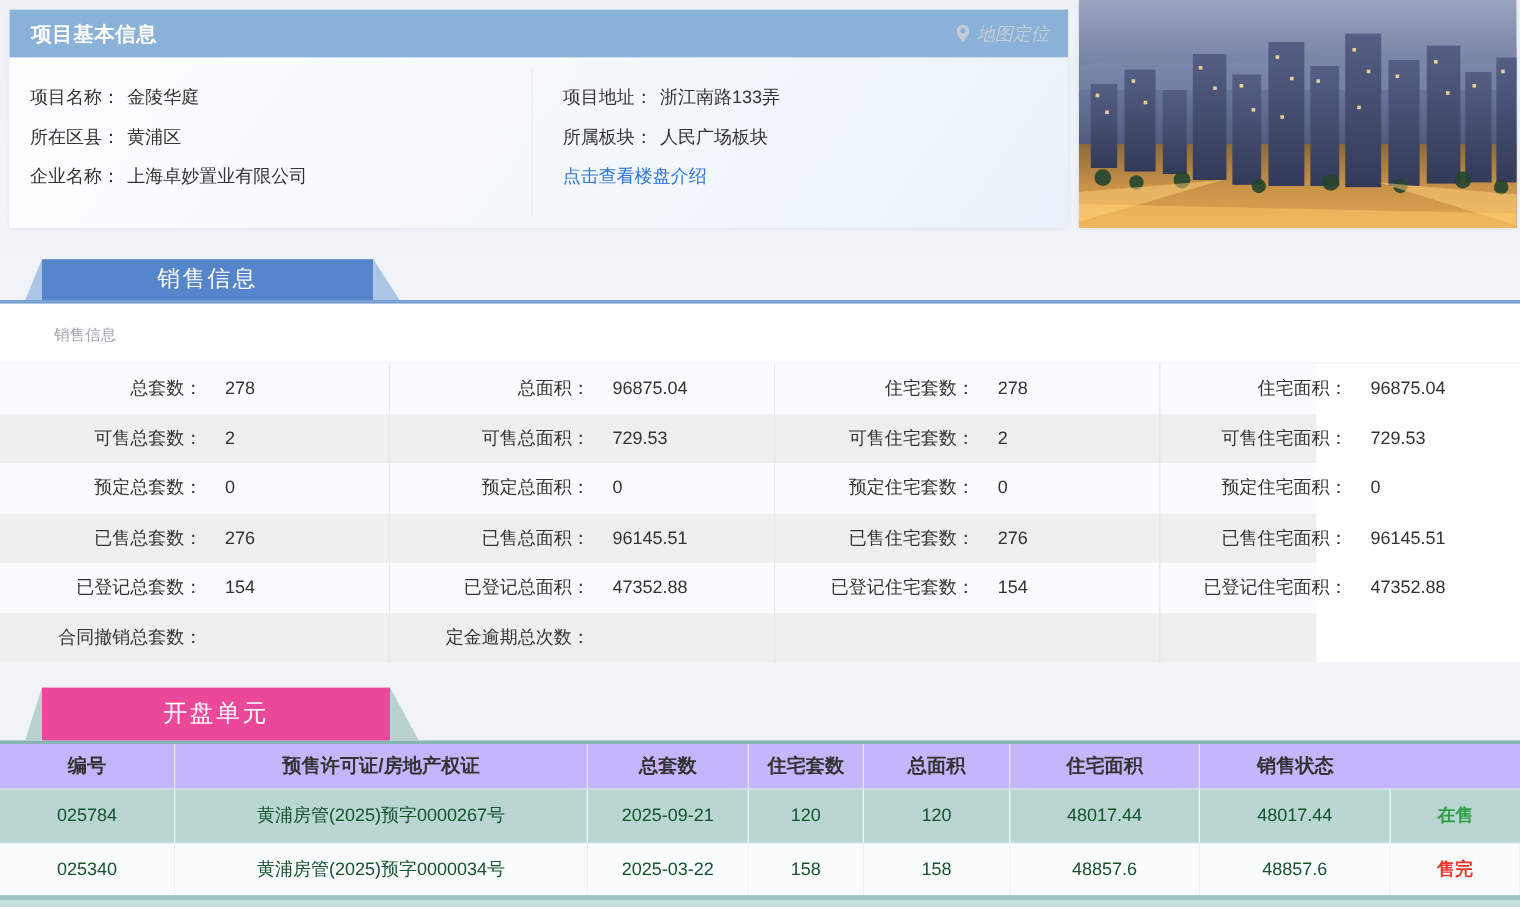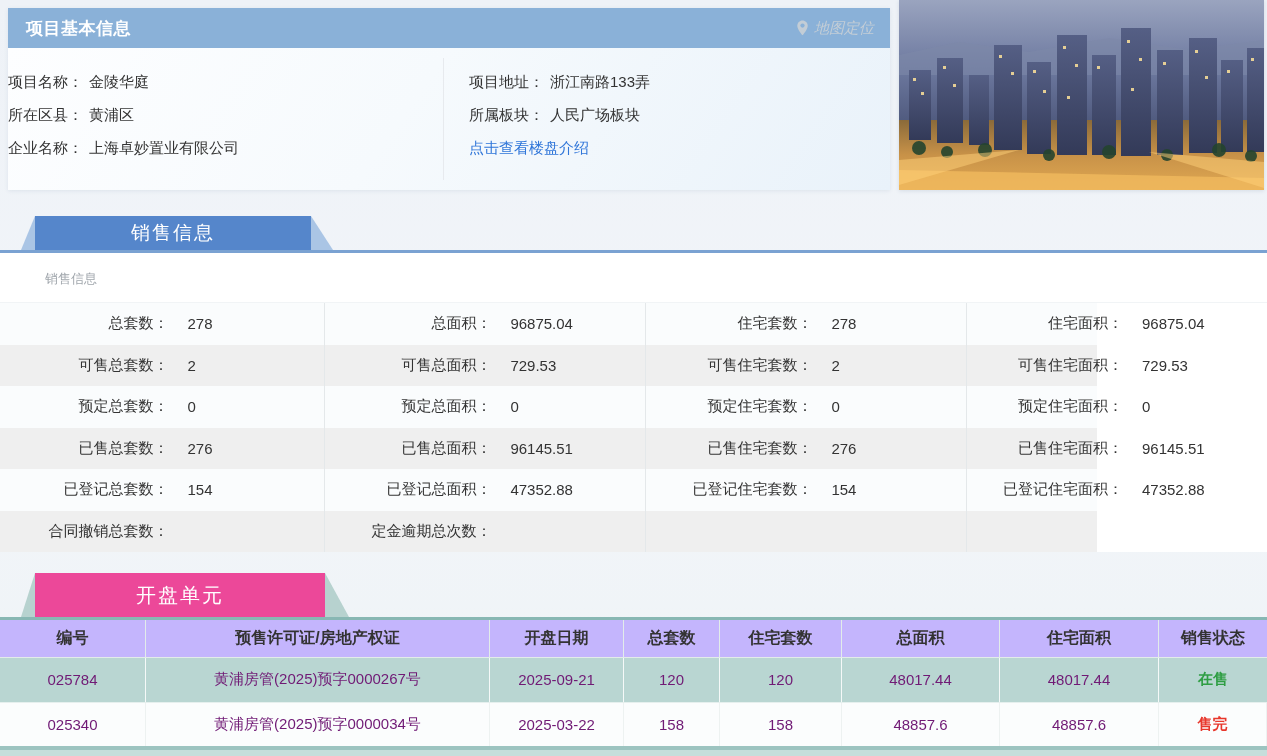--- a/index.html
+++ b/index.html
@@ -23,21 +23,21 @@
   .card-title{color:#fff;font-size:17px;font-weight:bold;letter-spacing:.5px;}
   .map-link{display:flex;align-items:center;gap:5px;color:#c3cdd6;font-size:15px;cursor:pointer;font-style:italic;}
   .map-link svg{display:block;}
   .card-body{
     position:relative;height:142px;box-sizing:border-box;
     background:linear-gradient(125deg,#fdfeff 0%,#f6fafd 45%,#e9f2fa 100%);
     display:flex;
   }
   .col-divider{position:absolute;left:435px;top:10px;bottom:10px;width:1px;background:#e7eaee;}
   .info-col{padding-top:17px;box-sizing:border-box;}
-  .info-col.left{width:435px;}
+  .info-col.left{width:435px;padding-left:17px;}
   .info-col.right{flex:1;padding-left:26px;}
   .info-row{height:33px;line-height:33px;font-size:15px;white-space:nowrap;}
   .info-row .lbl{color:#333;}
   .info-row .val{color:#333;margin-left:6px;}
   a.link{color:#3076d9;text-decoration:none;cursor:pointer;}
 
   
   .photo{position:absolute;left:899px;top:0;width:365px;height:190px;overflow:hidden;box-shadow:0 1px 4px rgba(60,90,130,.15);}
   .photo svg{display:block;}
 
@@ -64,21 +64,21 @@
   .s-cell{display:flex;align-items:center;font-size:15px;border-right:1px solid #e4e8ea;box-sizing:border-box;}
   .s-cell:last-child{border-right:none;}
   .s-label{width:52%;text-align:right;color:#333;}
   .s-value{margin-left:19px;color:#333;}
 
   
   .units-table{position:absolute;left:0;top:620px;width:1267px;}
   .u-row{display:grid;grid-template-columns:146px 344px 134px 96px 122px 158px 159px 108px;}
   .u-head{height:37px;background:#c4b5fd;border-bottom:1px solid #e3ecea;}
   .u-head .u-cell{font-weight:bold;font-size:16px;color:#333;}
-  .u-cell{display:flex;align-items:center;justify-content:center;font-size:15px;color:#701a75;
+  .u-cell{display:flex;align-items:center;justify-content:center;font-size:15px;color:#14532d;
     border-right:1px solid rgba(255,255,255,.85);box-sizing:border-box;white-space:nowrap;}
   .u-head .u-cell{border-right:1px solid #e2ecea;}
   .u-cell:last-child{border-right:none;}
   .u-data{height:43.5px;}
   .u-data.highlight{background:#b9d6d2;border-bottom:1px solid #e6f0ee;}
   .u-data.plain{background:#fbfdfd;border-bottom:1px solid #eef3f2;}
   .u-data.plain .u-cell{border-right:1px solid #edf2f1;}
   .u-status{font-weight:bold;}
   .bottom-line{position:absolute;left:0;top:746px;width:1267px;height:4px;background:#9cc4c0;}
   .bottom-strip{position:absolute;left:0;top:750px;width:1267px;height:6px;background:#c6dedb;}
@@ -325,21 +325,20 @@
     <span class="flare-l"></span>
     <span>开盘单元</span>
     <span class="flare-r"></span>
   </div>
   <div class="line-teal"></div>
 
   <div class="units-table">
     <div class="u-row u-head">
       <div class="u-cell">编号</div>
       <div class="u-cell">预售许可证/房地产权证</div>
-      <div class="u-cell">开盘日期</div>
       <div class="u-cell">总套数</div>
       <div class="u-cell">住宅套数</div>
       <div class="u-cell">总面积</div>
       <div class="u-cell">住宅面积</div>
       <div class="u-cell">销售状态</div>
     </div>
     <div class="u-row u-data highlight">
       <div class="u-cell">025784</div>
       <div class="u-cell">黄浦房管(2025)预字0000267号</div>
       <div class="u-cell">2025-09-21</div>

